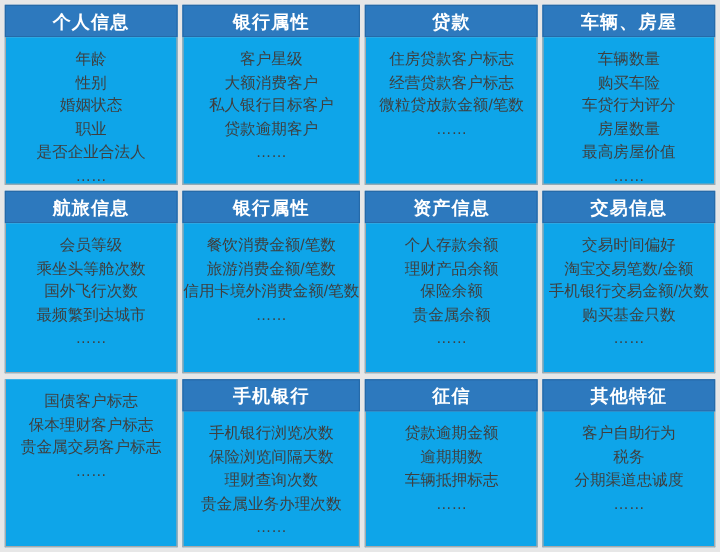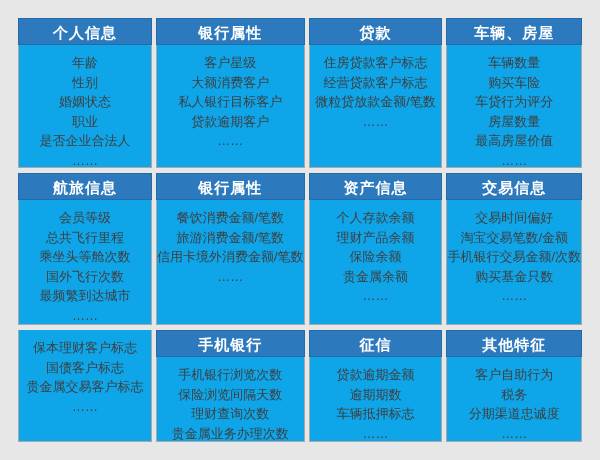--- a/index.html
+++ b/index.html
@@ -5,21 +5,21 @@
   html, body {
     margin: 0;
     padding: 0;
     background: #e9e9e9;
     font-family: "Liberation Sans", "DejaVu Sans", sans-serif;
   }
   .board {
     width: 600px;
     height: 460px;
     box-sizing: border-box;
-    padding: 18px;
+    padding: 4px;
     background: #e7e7e7;
     display: grid;
     grid-template-columns: repeat(4, 1fr);
     grid-template-rows: 150px 152px 1fr;
     column-gap: 4px;
     row-gap: 5px;
   }
   .cell {
     display: flex;
     flex-direction: column;
@@ -106,21 +106,20 @@
         <div class="feature-item">房屋数量</div>
         <div class="feature-item">最高房屋价值</div>
         <div class="feature-item">……</div>
       </div>
   </section>
 
   <section class="cell">
     <header class="cell-header">航旅信息</header>
     <div class="cell-body">
         <div class="feature-item">会员等级</div>
-        <div class="feature-item">总共飞行里程</div>
         <div class="feature-item">乘坐头等舱次数</div>
         <div class="feature-item">国外飞行次数</div>
         <div class="feature-item">最频繁到达城市</div>
         <div class="feature-item">……</div>
       </div>
   </section>
 
   <section class="cell">
     <header class="cell-header">银行属性</header>
     <div class="cell-body">
@@ -148,22 +147,22 @@
         <div class="feature-item">交易时间偏好</div>
         <div class="feature-item">淘宝交易笔数/金额</div>
         <div class="feature-item">手机银行交易金额/次数</div>
         <div class="feature-item">购买基金只数</div>
         <div class="feature-item">……</div>
       </div>
   </section>
 
   <section class="cell">
     <div class="cell-body">
+        <div class="feature-item">国债客户标志</div>
         <div class="feature-item">保本理财客户标志</div>
-        <div class="feature-item">国债客户标志</div>
         <div class="feature-item">贵金属交易客户标志</div>
         <div class="feature-item">……</div>
       </div>
   </section>
 
   <section class="cell">
     <header class="cell-header">手机银行</header>
     <div class="cell-body">
         <div class="feature-item">手机银行浏览次数</div>
         <div class="feature-item">保险浏览间隔天数</div>

